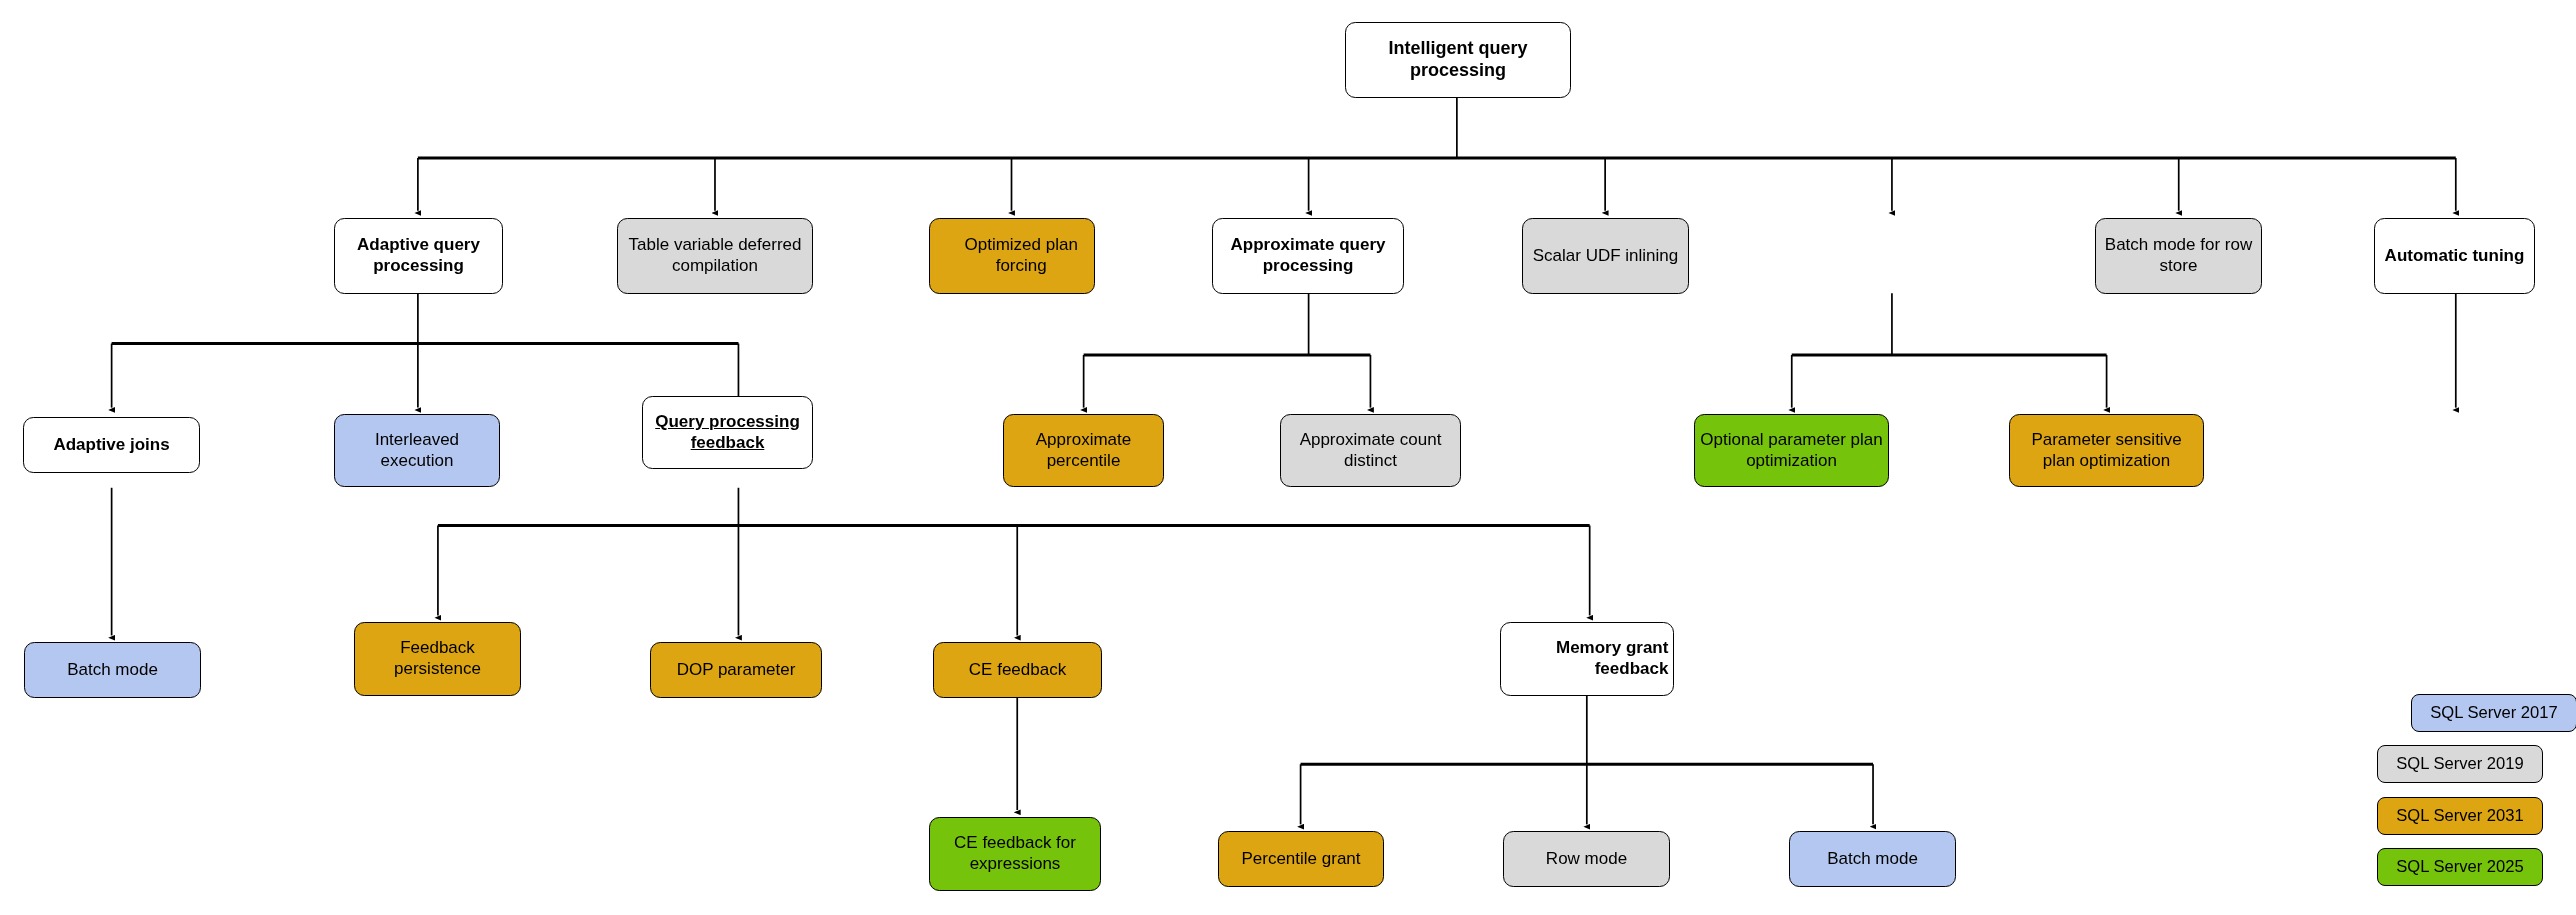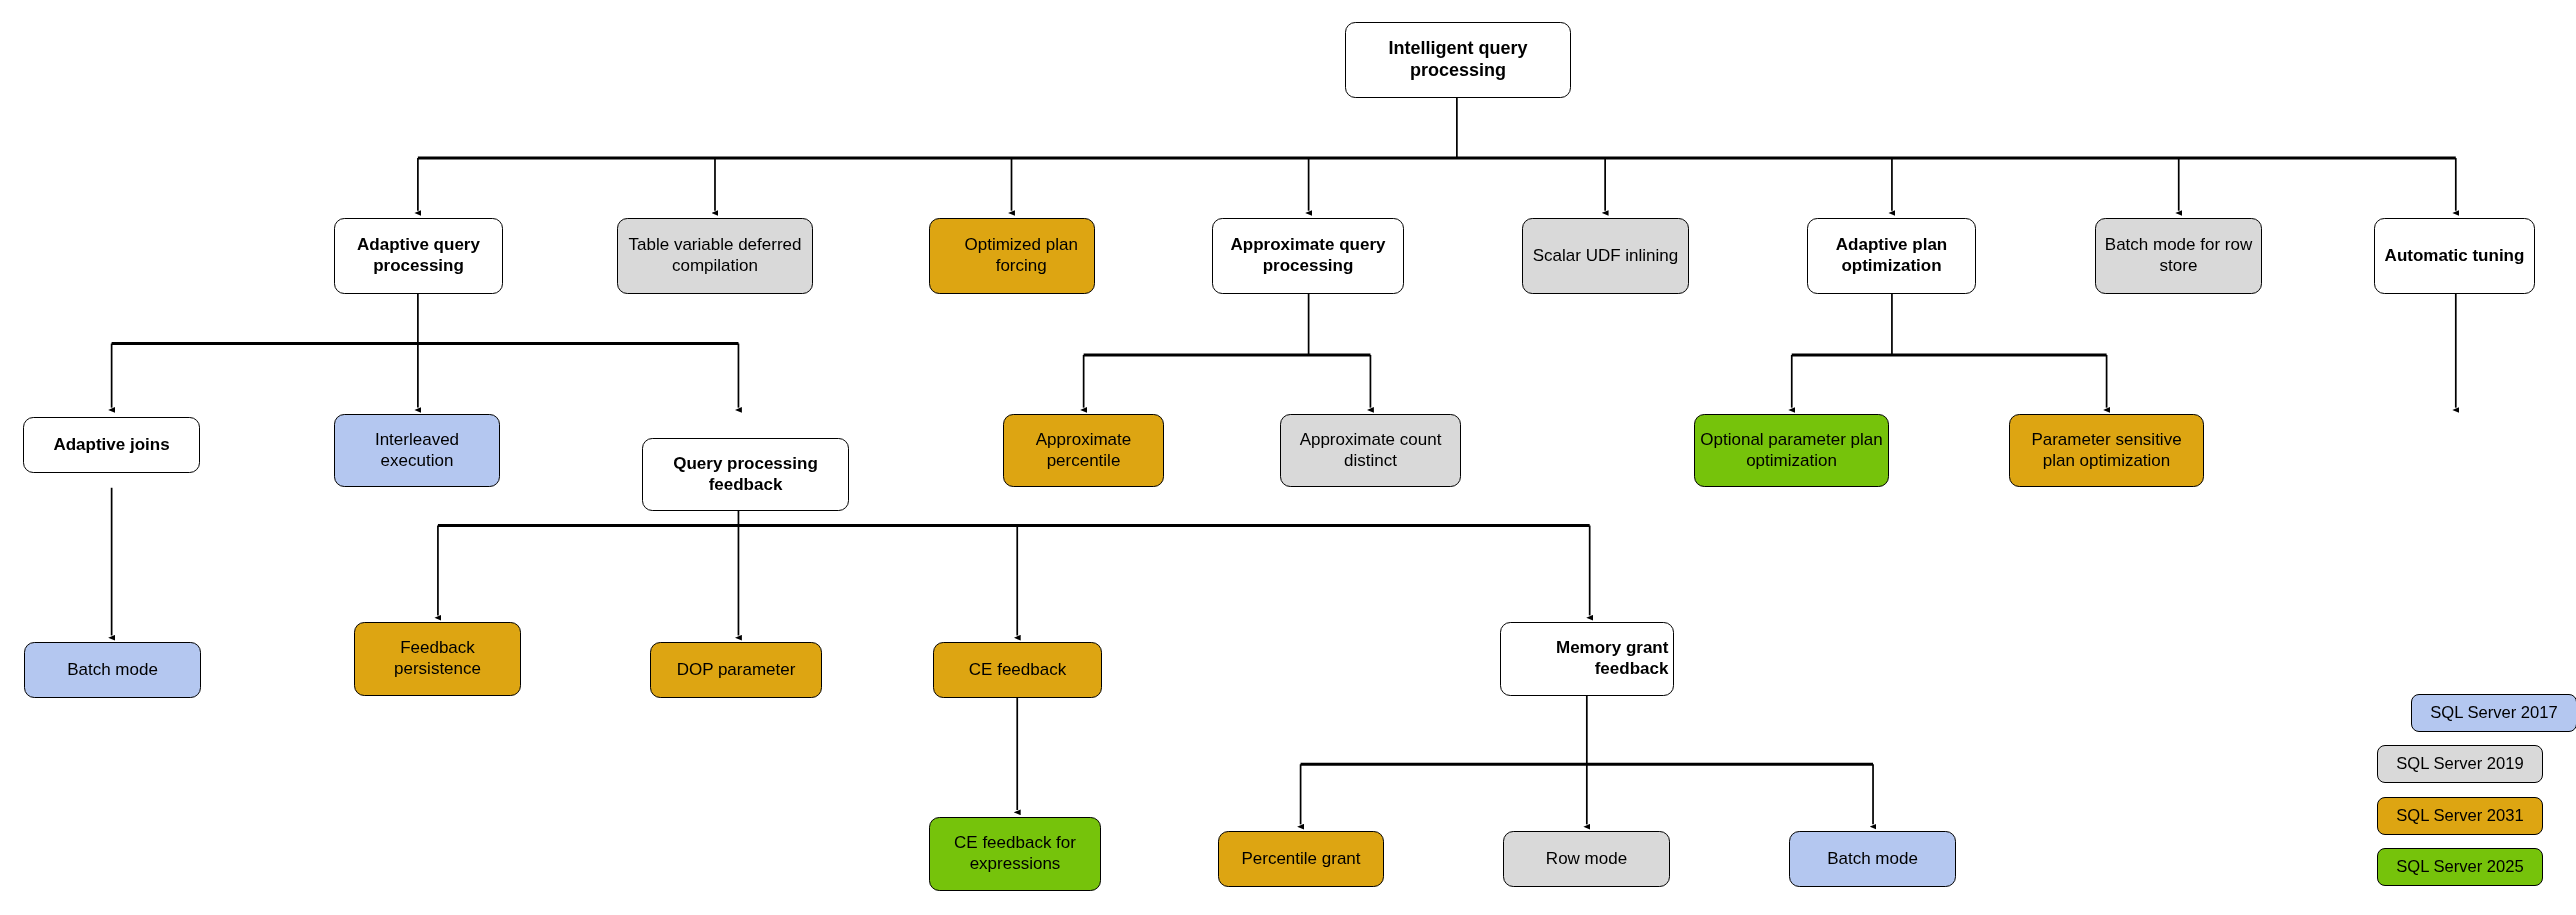--- a/index.html
+++ b/index.html
@@ -122,37 +122,34 @@
   </div>
   <div class="node lvl2 plain fill-amber" style="left:929px;top:218px;width:166px;height:76px;padding-left:23px;">
     <span class="lbl">Optimized plan forcing</span>
   </div>
   <div class="node lvl2 fill-white" style="left:1212px;top:218px;width:192px;height:76px;">
     <span class="lbl">Approximate query processing</span>
   </div>
   <div class="node lvl2 plain fill-gray" style="left:1522px;top:218px;width:167px;height:76px;">
     <span class="lbl">Scalar UDF inlining</span>
   </div>
-  <div class="node lvl2 fill-white" style="left:1807px;top:218px;width:169px;height:76px;">
-    <span class="lbl">Adaptive plan optimization</span>
-  </div>
   <div class="node lvl2 plain fill-gray" style="left:2095px;top:218px;width:167px;height:76px;">
     <span class="lbl">Batch mode for row store</span>
   </div>
   <div class="node lvl2 fill-white" style="left:2374px;top:218px;width:161px;height:76px;">
     <span class="lbl">Automatic tuning</span>
   </div>
 
   <div class="node lvl3 bold fill-white" style="left:23px;top:417px;width:177px;height:56px;">
     <span class="lbl">Adaptive joins</span>
   </div>
   <div class="node lvl3 fill-blue" style="left:334px;top:414px;width:166px;height:73px;">
     <span class="lbl">Interleaved execution</span>
   </div>
-  <div class="node lvl3 bold fill-white" style="left:642px;top:438px;width:207px;height:73px;">
+  <div class="node lvl3 bold fill-white" style="left:642px;top:396px;width:171px;height:73px;text-decoration:underline;">
     <span class="lbl">Query processing feedback</span>
   </div>
   <div class="node lvl3 fill-amber" style="left:1003px;top:414px;width:161px;height:73px;">
     <span class="lbl">Approximate percentile</span>
   </div>
   <div class="node lvl3 fill-gray" style="left:1280px;top:414px;width:181px;height:73px;">
     <span class="lbl">Approximate count distinct</span>
   </div>
   <div class="node lvl3 fill-green" style="left:1694px;top:414px;width:195px;height:73px;">
     <span class="lbl">Optional parameter plan optimization</span>

